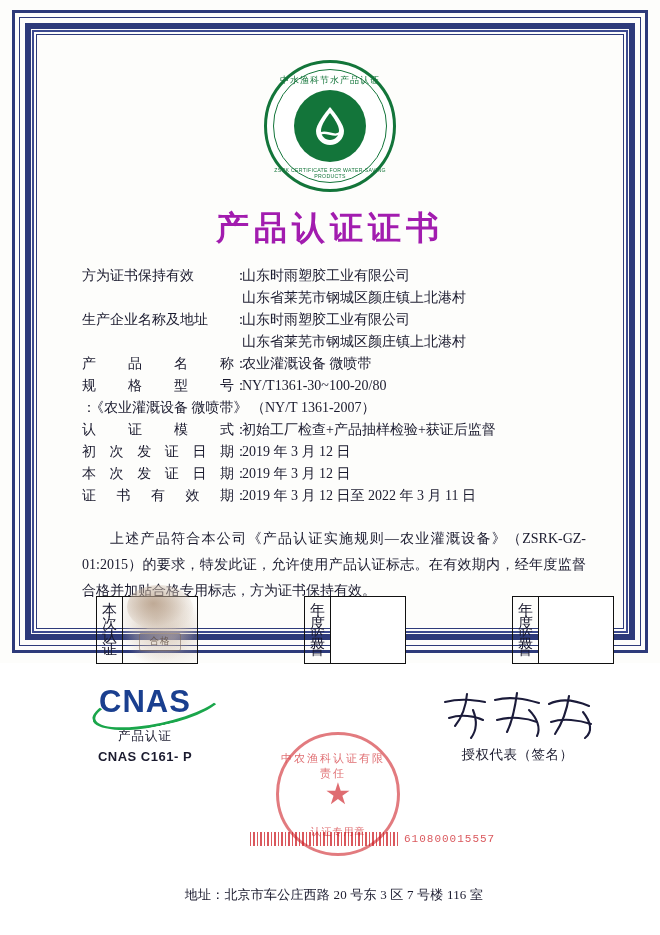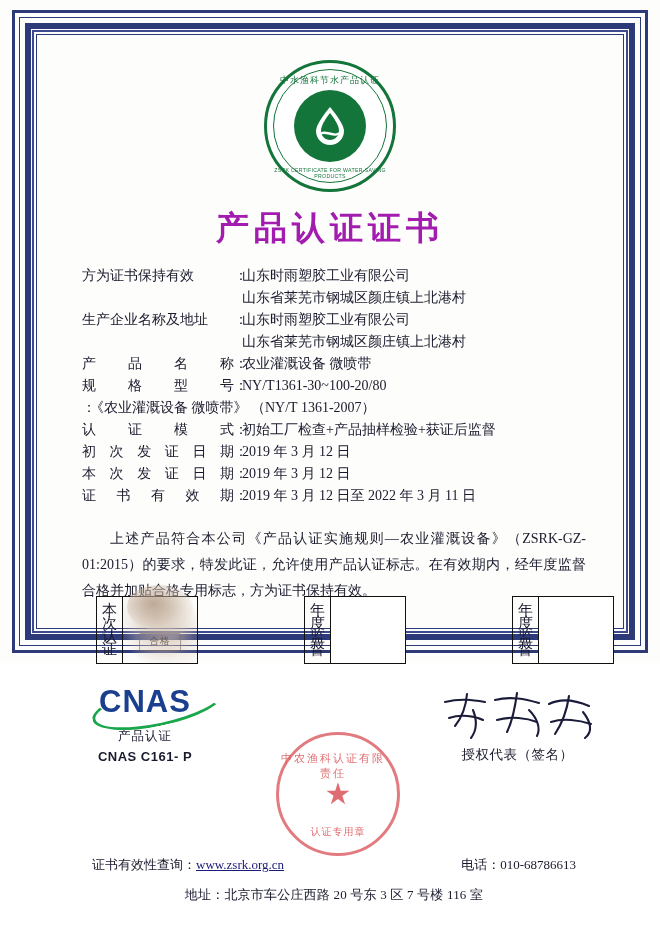--- a/index.html
+++ b/index.html
@@ -495,20 +495,23 @@
       <div class="cnas-code">CNAS C161- P</div>
     </div>
 
 
     <div class="red-stamp">
       <div class="rtext">中农渔科认证有限责任</div>
       <div class="star">★</div>
       <div class="rtext2">认证专用章</div>
     </div>
 
+    <div class="barcode">
+      <span class="bars"></span><span>610800015557</span>
+    </div>
 
     <div class="signature">
       <div class="sig-script">
         <svg width="170" height="52" viewBox="0 0 170 52" aria-hidden="true">
           <g stroke="#1b1b3a" fill="none" stroke-width="2.1" stroke-linecap="round">
             <path d="M12 12 C28 8 40 10 52 12"></path>
             <path d="M34 4 C33 16 30 26 22 36"></path>
             <path d="M16 28 C28 24 42 26 50 30"></path>
             <path d="M40 20 C44 30 44 40 38 48"></path>
             <path d="M62 10 C78 6 92 9 106 13"></path>
@@ -519,23 +522,15 @@
             <path d="M136 6 C134 20 130 32 122 44"></path>
             <path d="M118 32 C130 28 146 30 158 34"></path>
             <path d="M150 22 C158 32 160 42 152 48"></path>
           </g>
         </svg>
       </div>
       <div class="sig-label">授权代表（签名）</div>
     </div>
   </div>
 
-  <div class="footer-line">
-    <div>
-      <span>证书有效性查询：</span><a class="lnk" href="#">www.zsrk.org.cn</a>
-    </div>
-    <div>
-      <span>电话：</span><span>010-68786613</span>
-    </div>
-  </div>
 
   <div class="footer-addr">地址：北京市车公庄西路 20 号东 3 区 7 号楼 116 室</div>
 </div>
 
 </body></html>

